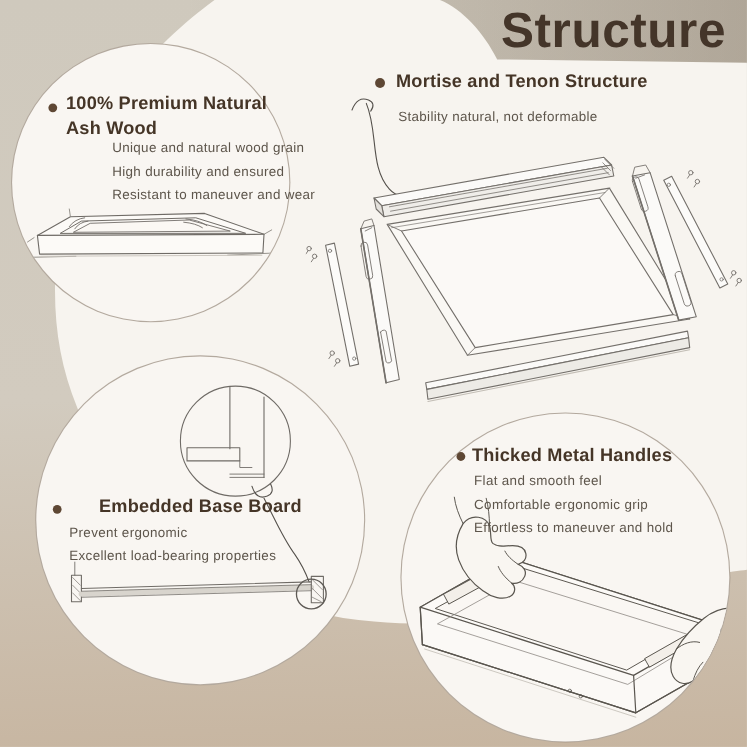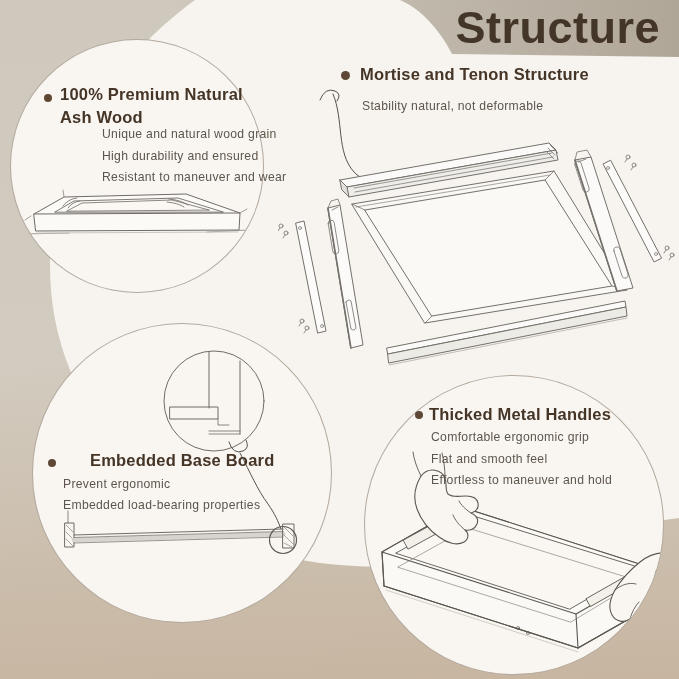--- a/index.html
+++ b/index.html
@@ -167,21 +167,21 @@
         <rect x="250" y="200" width="11" height="24"></rect>
         <path d="M251,203 L260,212 M251,211 L260,220 M251,219 L259,223" stroke-width=".6"></path>
         <circle cx="250" cy="216" r="13.5" stroke="#5e5a55" stroke-width="1.2"></circle>
       </g>
     </svg>
   </div>
   <div class="bullet" style="left:48px;top:459px;"></div>
   <div class="txt t-head nowrap" style="left:62px;top:449px;margin-left:28px;">Embedded Base Board</div>
   <div class="txt t-body" style="left:63px;top:474px;line-height:20.5px;">
     <div>Prevent ergonomic</div>
-    <div>Embedded load-bearing properties</div>
+    <div>Excellent load-bearing properties</div>
   </div>
 
   <div class="callout-circle circle-br">
     <svg width="300" height="300" viewBox="0 0 300 300">
       <g stroke="#5a564f" stroke-width="1.1" fill="none" stroke-linejoin="round" stroke-linecap="round">
 
         <path d="M17,176 L96,131 L290,193 L292,227 L213,272 L19,210 Z" fill="#fbf9f6"></path>
         <path d="M17,176 L96,131 L290,193 L211,238 Z" fill="#fcfaf7"></path>
         <path d="M31,177 L102,138 L276,192 L205,233 Z" fill="#faf7f3" stroke-width=".9"></path>
         <path d="M33,191 L103,152 L274,205 L206,246 Z" stroke="#8a857f" stroke-width=".7"></path>
@@ -209,18 +209,18 @@
                  C291,242 297,243 301,239 C305,235 305,229 303,224
                  C308,224 312,221 314,217 L318,200 Z" fill="#f9f6f1"></path>
         <path d="M265,243 C267,236 270,230 274,226 M287,237 C288,230 290,224 293,220" stroke-width=".9"></path>
         <path d="M250,214 C256,209 264,206 271,208" stroke-width=".9"></path>
       </g>
     </svg>
   </div>
   <div class="bullet" style="left:415px;top:411px;"></div>
   <div class="txt t-head nowrap" style="left:429px;top:403px;">Thicked Metal Handles</div>
   <div class="txt t-body" style="left:431px;top:427px;">
+    <div>Flat and smooth feel</div>
     <div>Comfortable ergonomic grip</div>
-    <div>Flat and smooth feel</div>
     <div>Effortless to maneuver and hold</div>
   </div>
 
 </div>
 
 </body></html>

